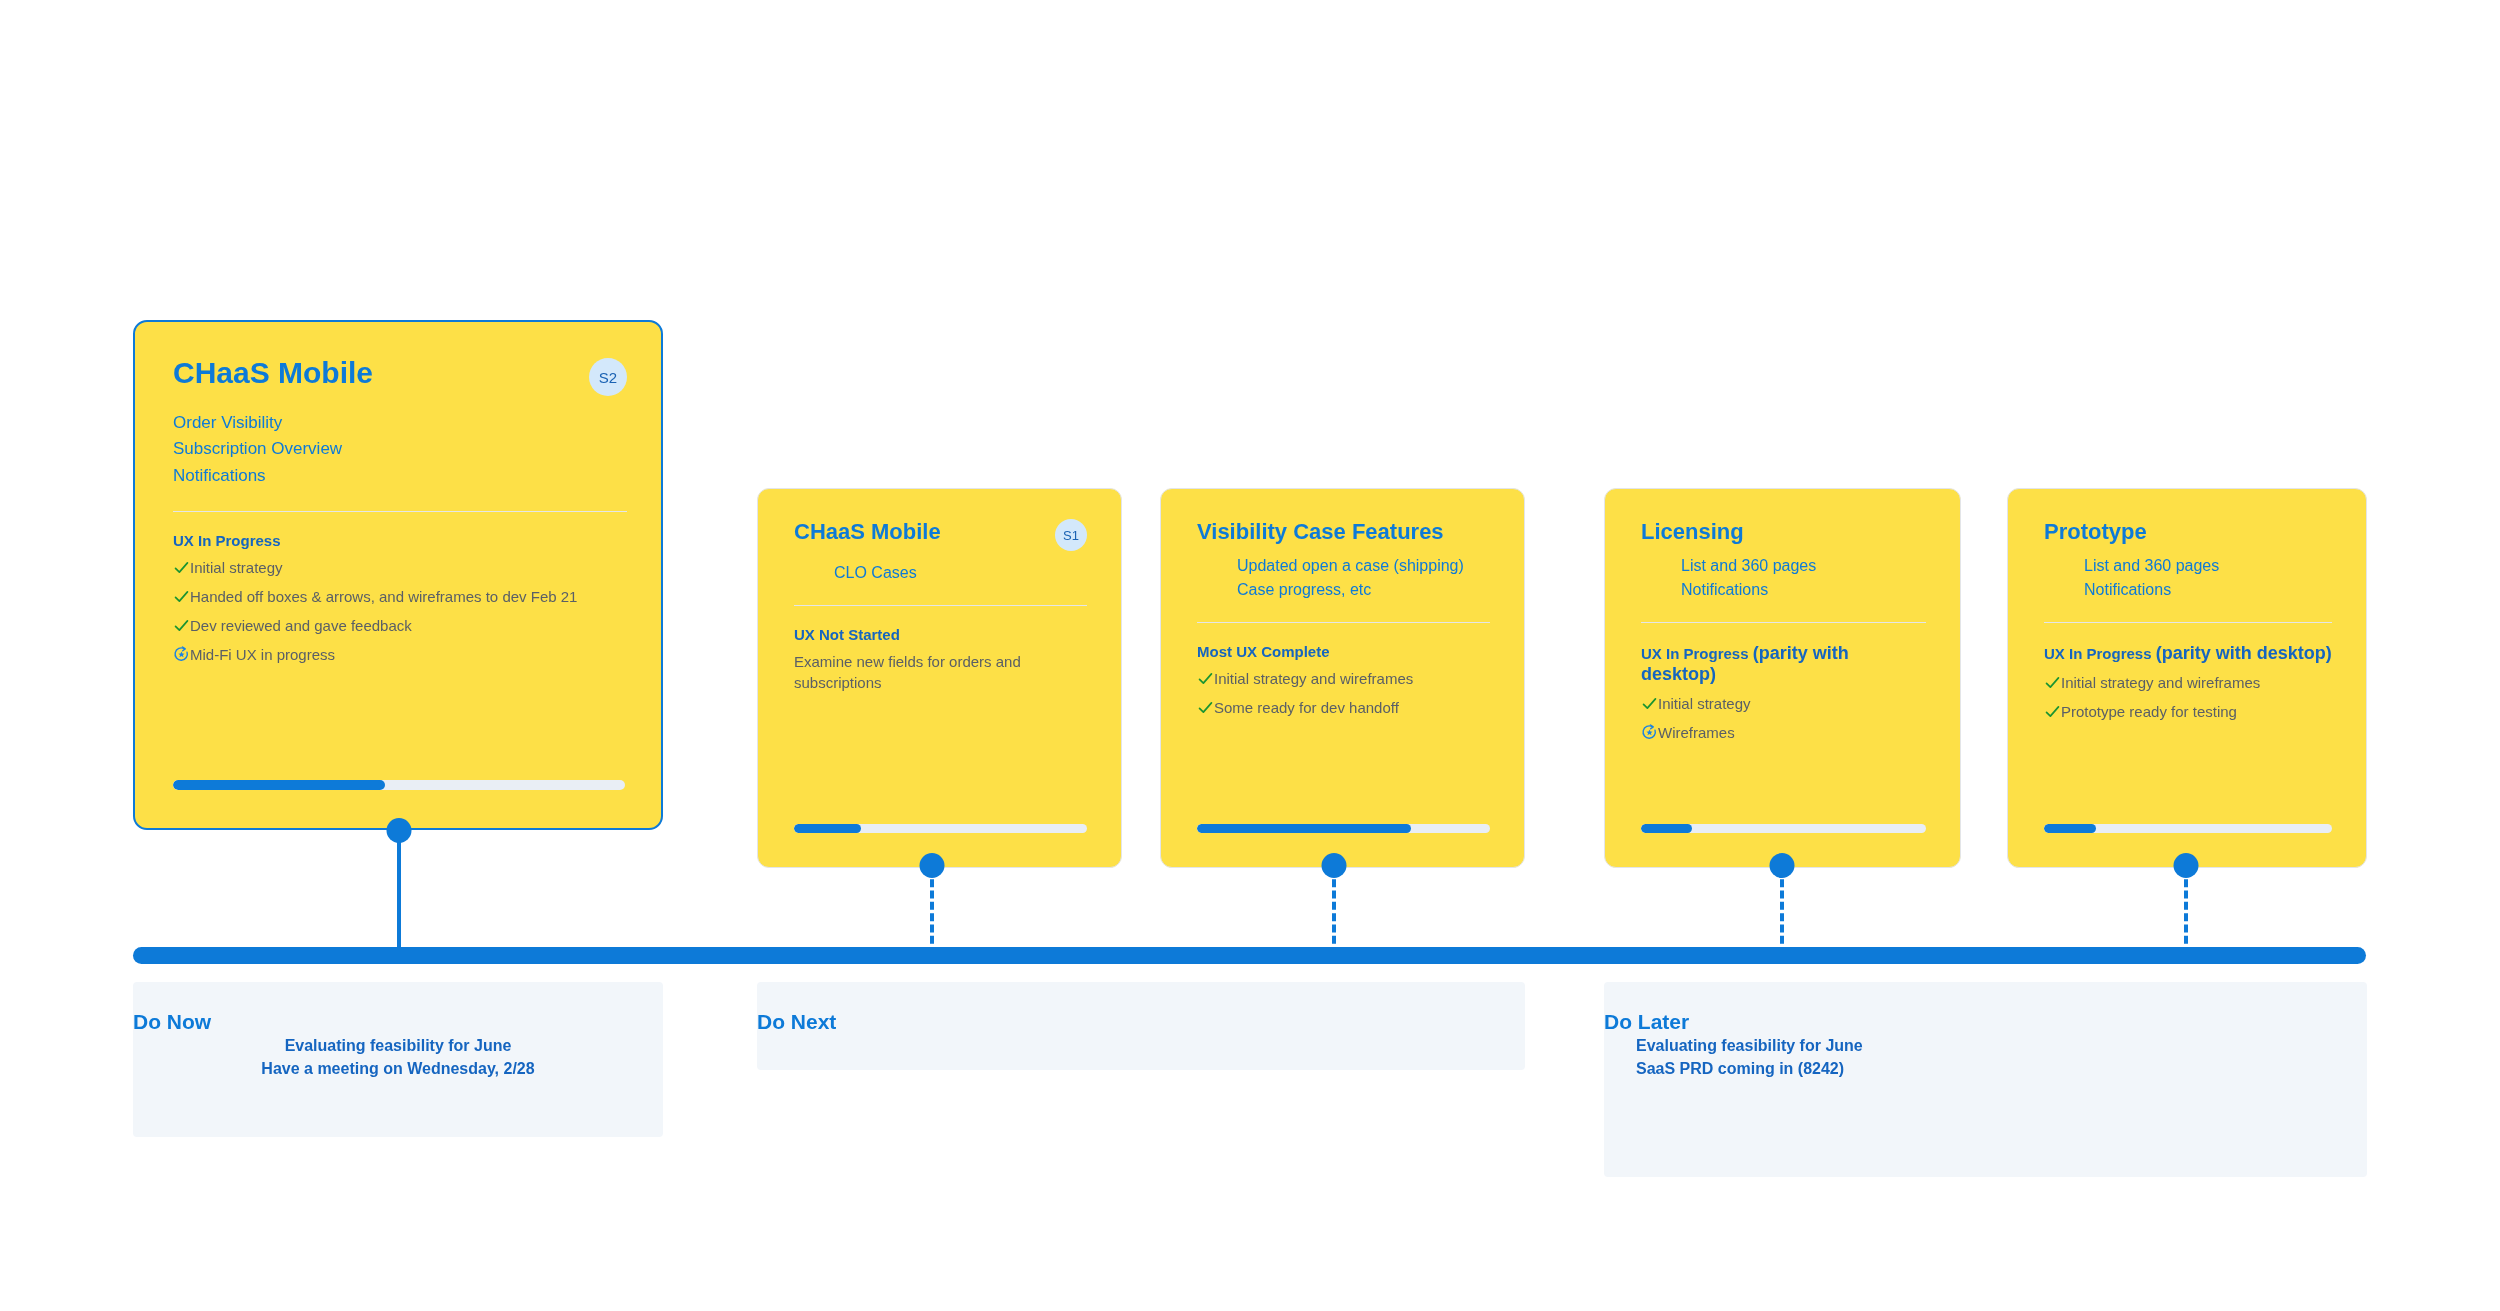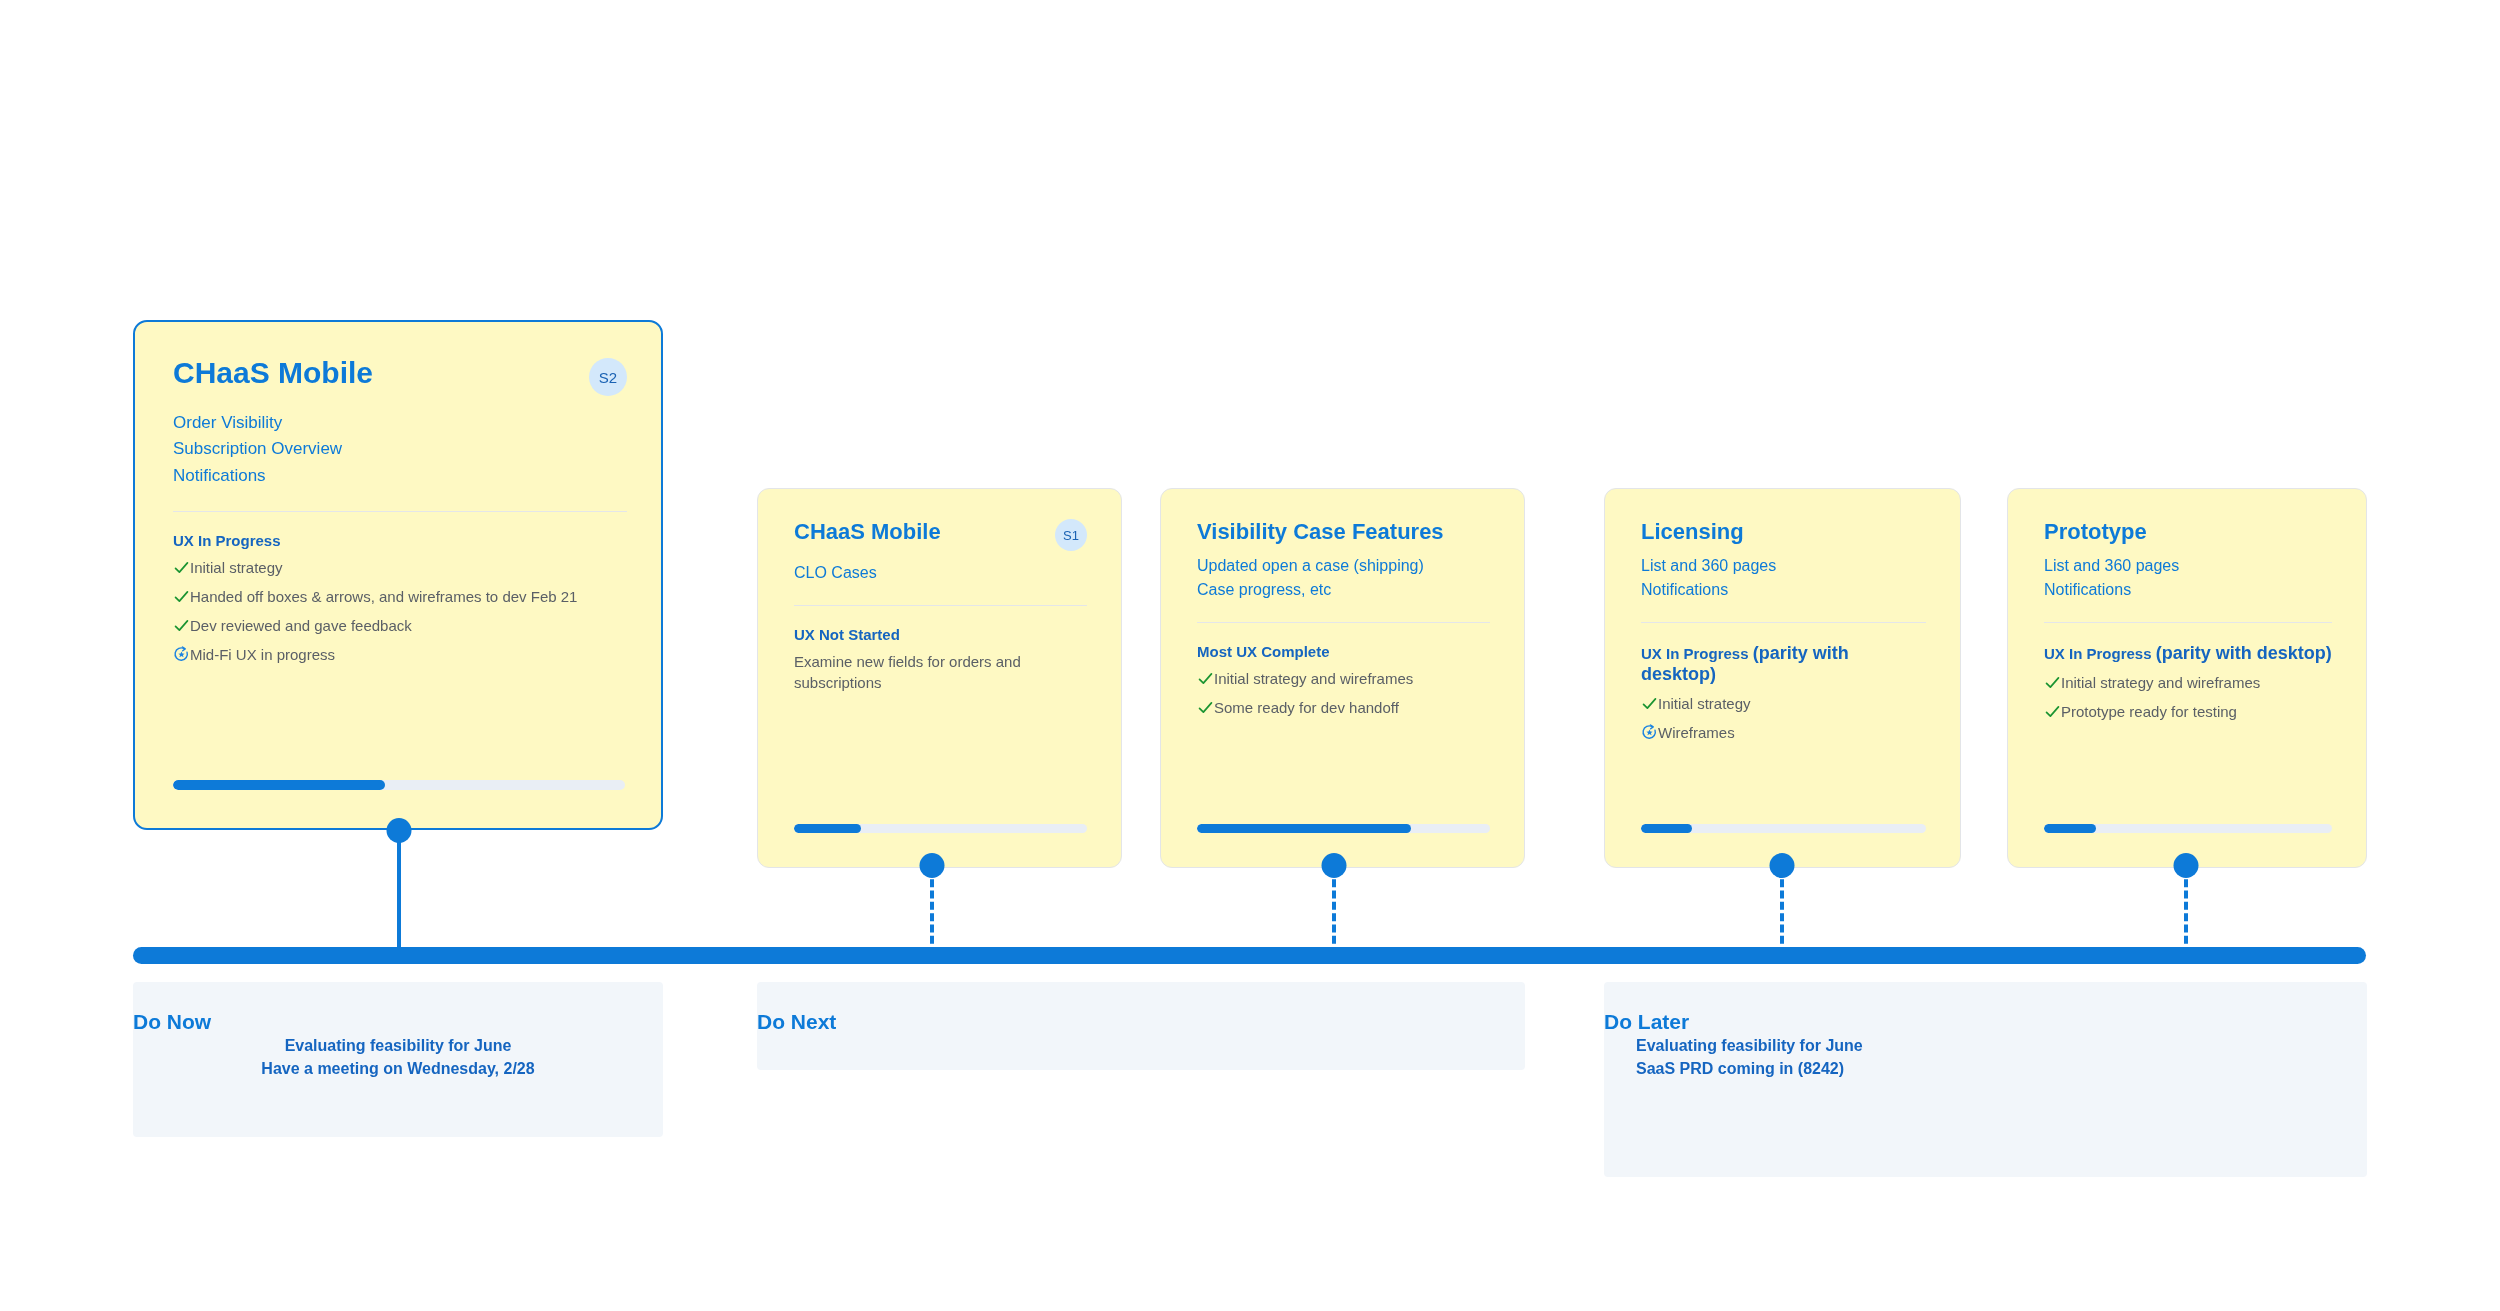--- a/index.html
+++ b/index.html
@@ -26,21 +26,21 @@
     font-size: 34px;
     font-weight: bold;
     color: #111111;
     letter-spacing: -0.2px;
     white-space: nowrap;
   }
 
   
   .card {
     position: absolute;
-    background: #fef9c3;
+    background: #fde047;
     border: 1px solid #e3e5e8;
     border-radius: 12px;
     padding: 0;
   }
   .card.primary {
     border: 2px solid #0d7ad8;
     border-radius: 14px;
   }
 
   .card-inner {
@@ -82,21 +82,21 @@
   .card.small .badge {
     width: 32px;
     height: 32px;
     font-size: 13px;
     margin-top: 0px;
   }
 
   .sub-list {
     margin-top: 14px;
   }
-  .card.small .sub-list { margin-top: 10px; }
+  .card.small .sub-list { margin-top: 10px; margin-left: 40px; }
 
   .sub-line {
     color: #0d7ad8;
     font-size: 17px;
     line-height: 1.55;
     font-weight: normal;
   }
   .card.small .sub-line {
     font-size: 16px;
     line-height: 1.5;

